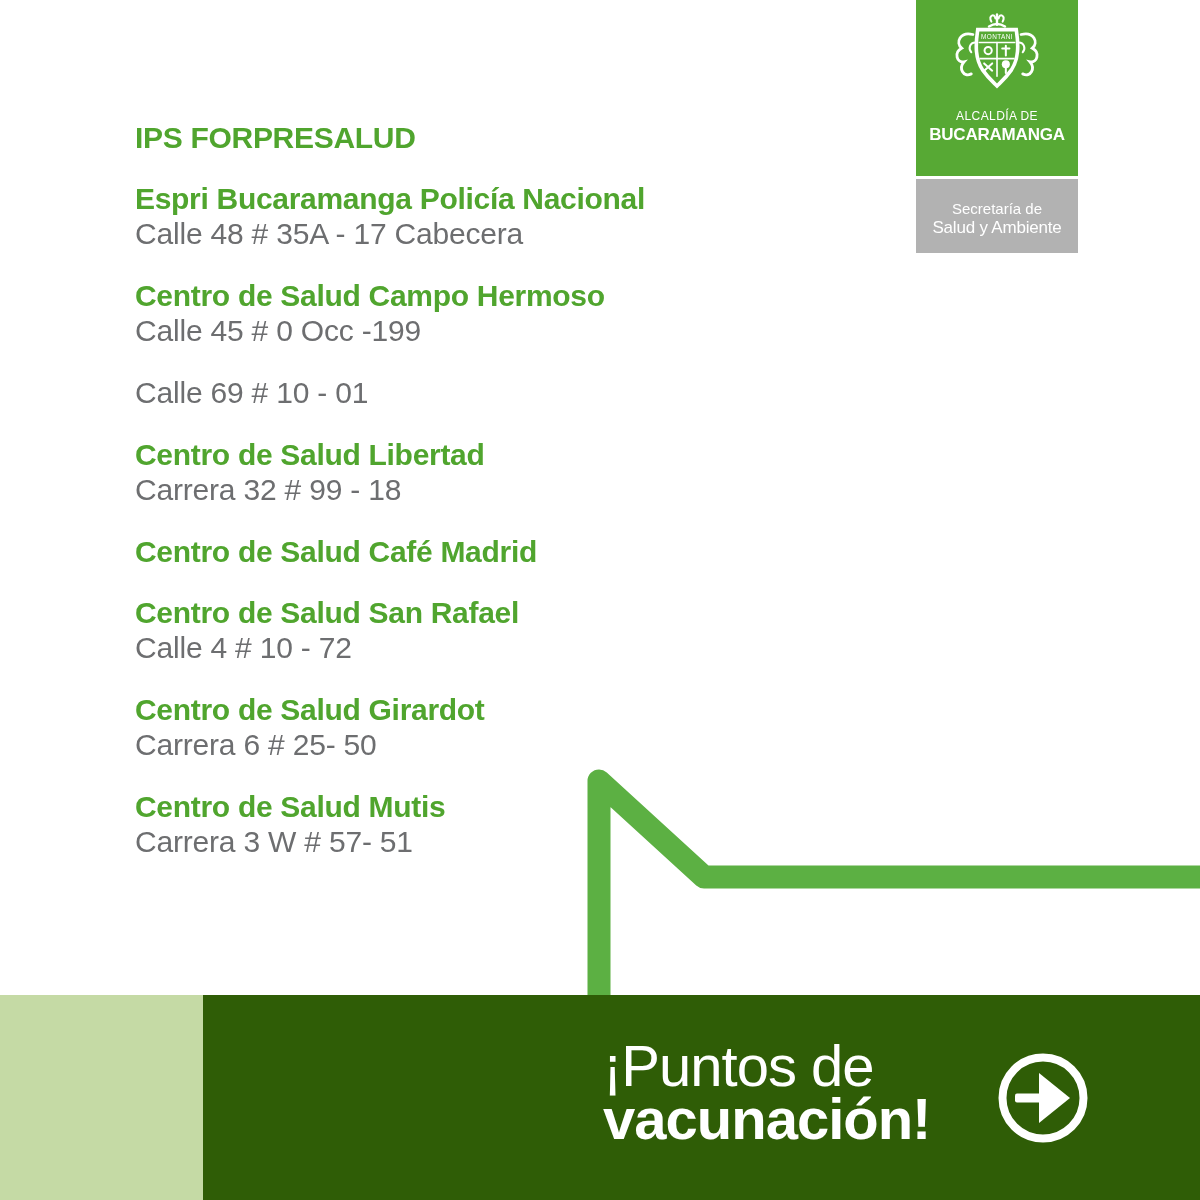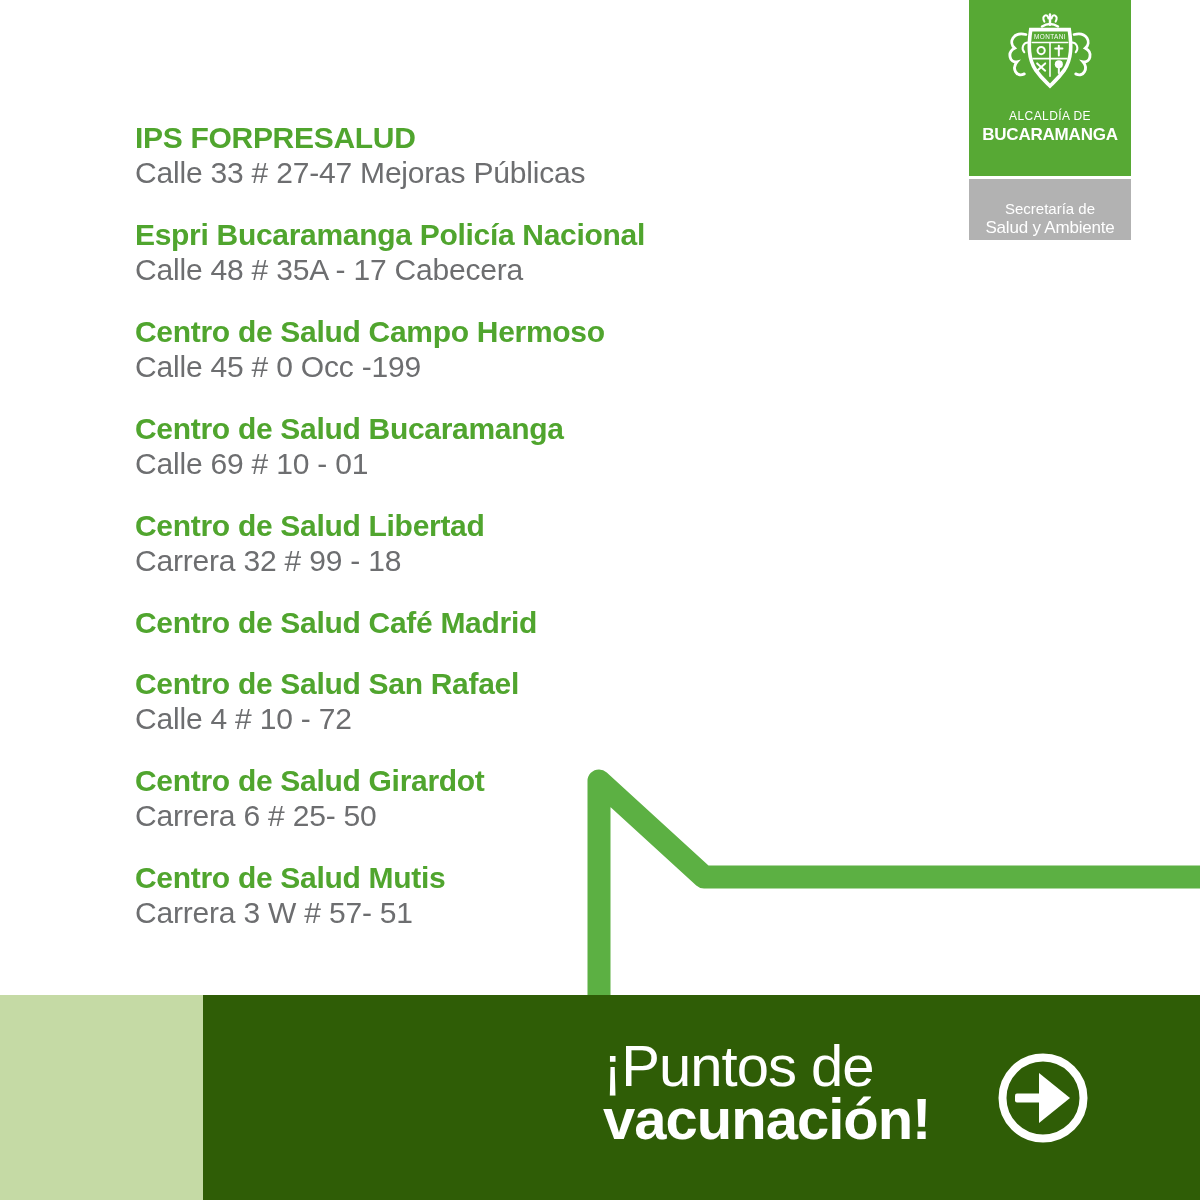--- a/index.html
+++ b/index.html
@@ -13,30 +13,30 @@
   .loc-entry{margin:4px 0 26px 0;}
   .loc-name{
     font-size:30px;font-weight:bold;line-height:35px;letter-spacing:-0.3px;
     color:#50a52e;
   }
   .loc-addr{
     font-size:30px;font-weight:normal;line-height:36px;letter-spacing:-0.2px;
     color:#6d6e70;
   }
   
-  .badge{position:absolute;left:969px;top:0;width:162px;}
+  .badge{position:absolute;left:916px;top:0;width:162px;}
   .badge-green{
     background:#57a934;color:#fff;text-align:center;height:176px;
     box-sizing:border-box;padding-top:12px;
   }
   .badge-crest{display:block;margin:0 auto;}
   .badge-line1{font-size:12px;letter-spacing:0.4px;margin-top:7px;}
   .badge-line2{font-size:17px;font-weight:bold;letter-spacing:-0.2px;margin-top:2px;}
   .badge-gray{
-    background:#b2b2b2;color:#fff;text-align:center;height:61px;margin-top:3px;
+    background:#b2b2b2;color:#fff;text-align:center;height:74px;margin-top:3px;
     box-sizing:border-box;padding-top:20px;
   }
   .badge-line3{font-size:15px;line-height:19px;}
   .badge-line4{font-size:17px;font-weight:normal;line-height:20px;letter-spacing:-0.2px;}
   
   .pulse-svg{position:absolute;left:0;top:0;z-index:1;}
   
   .footer{position:absolute;left:0;top:995px;width:1200px;height:205px;z-index:2;display:flex;}
   .footer-light{width:203px;height:205px;background:#c5daa5;}
   .footer-dark{flex:1;height:205px;background:#2f5d06;position:relative;}
@@ -52,32 +52,30 @@
 
 <div class="canvas">
 
   <svg class="pulse-svg" width="1200" height="1200" viewBox="0 0 1200 1200" aria-hidden="true">
     <polyline points="599,1020 599,781 704,877 1200,877" fill="none" stroke="#5cb043" stroke-width="23" stroke-linejoin="round" stroke-linecap="butt"></polyline>
   </svg>
 
   <section class="loc-list">
     <div class="loc-entry">
       <div class="loc-name">IPS FORPRESALUD</div>
-      <div class="loc-addr">Calle 33 # 27-47 Mejoras Públicas</div>
     </div>
     <div class="loc-entry">
       <div class="loc-name">Espri Bucaramanga Policía Nacional</div>
       <div class="loc-addr">Calle 48 # 35A - 17 Cabecera</div>
     </div>
     <div class="loc-entry">
       <div class="loc-name">Centro de Salud Campo Hermoso</div>
       <div class="loc-addr">Calle 45 # 0 Occ -199</div>
     </div>
     <div class="loc-entry">
-      <div class="loc-name">Centro de Salud Bucaramanga</div>
       <div class="loc-addr">Calle 69 # 10 - 01</div>
     </div>
     <div class="loc-entry">
       <div class="loc-name">Centro de Salud Libertad</div>
       <div class="loc-addr">Carrera 32 # 99 - 18</div>
     </div>
     <div class="loc-entry">
       <div class="loc-name">Centro de Salud Café Madrid</div>
     </div>
     <div class="loc-entry">

